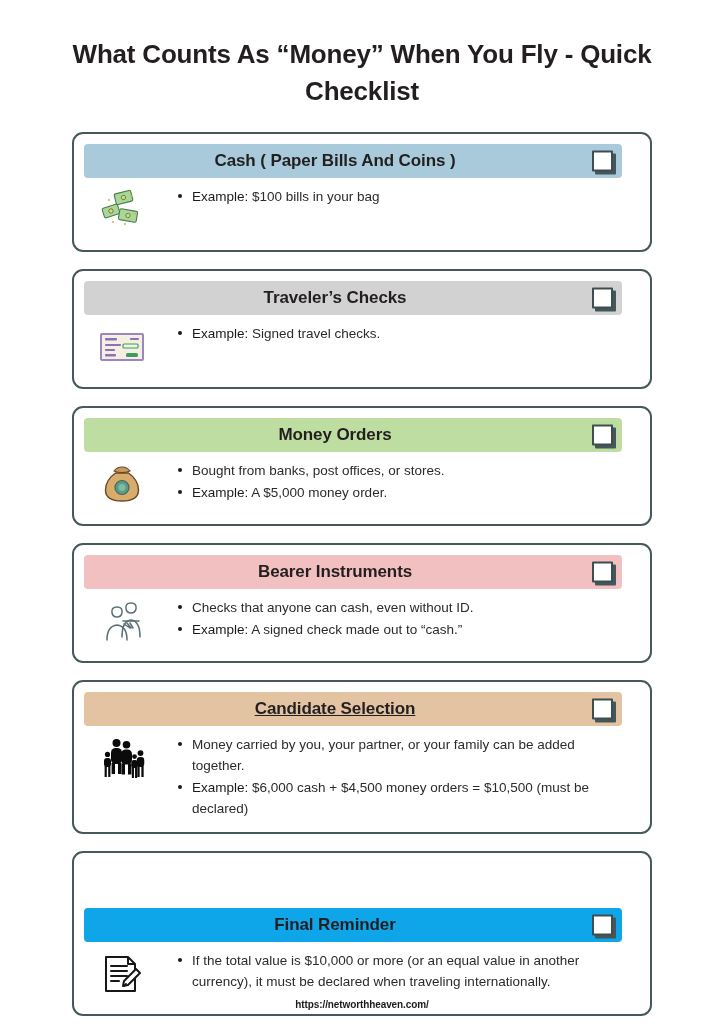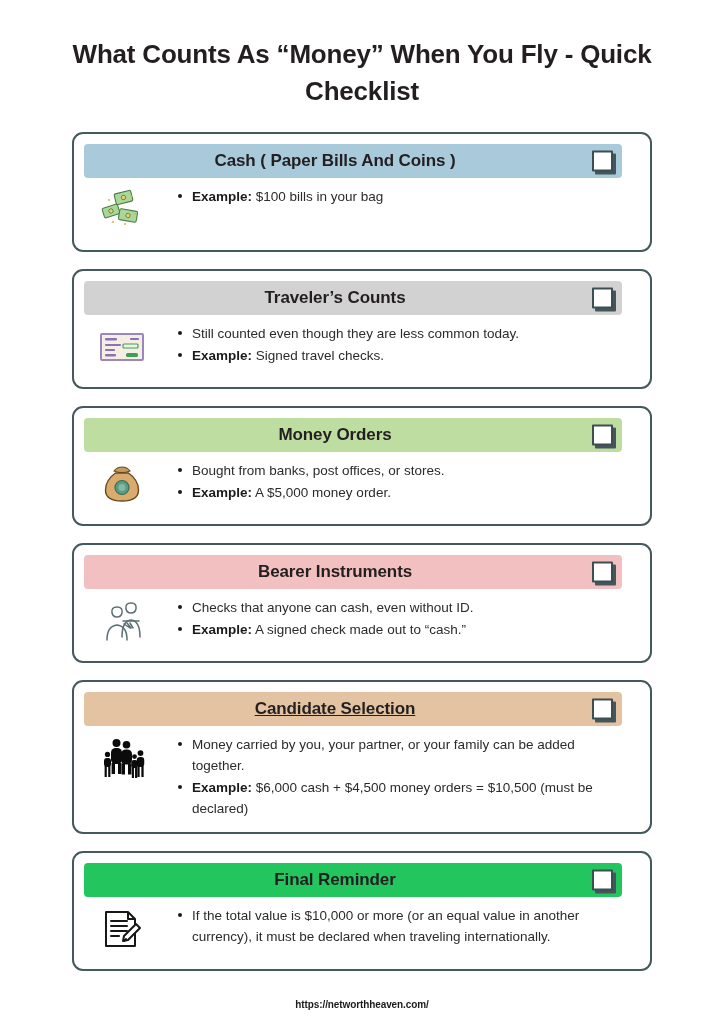--- a/index.html
+++ b/index.html
@@ -127,21 +127,21 @@
     position: absolute;
     left: 0;
     top: 8px;
     width: 4px;
     height: 4px;
     border-radius: 50%;
     background: #1b1b1b;
   }
 
   .lead {
-    font-weight: bold;
+    font-weight: normal;
     color: #1b1b1b;
   }
 
   
   .footer {
     position: absolute;
     left: 0;
     right: 0;
     bottom: 14px;
     text-align: center;
@@ -180,38 +180,37 @@
               <circle cx="26" cy="36" r="1.1" fill="#d7b94a"></circle>
             </svg>
           </div>
           <ul class="bullets">
             <li><span class="lead">Example:</span> <span>$100 bills in your bag</span></li>
           </ul>
         </div>
       </div>
       <div class="card">
         <div class="card-header" style="background: rgb(210, 210, 210);">
-          <span class="card-header-title">Traveler’s Counts</span>
+          <span class="card-header-title">Traveler’s Checks</span>
           <div class="checkbox"></div>
         </div>
         <div class="card-body">
           <div class="card-icon">
             <svg width="46" height="44" viewBox="0 0 46 44">
               <rect x="2" y="9" width="42" height="26" rx="1" fill="#f4efe2" stroke="#9b86bd" stroke-width="2"></rect>
               <rect x="6" y="13" width="12" height="2.4" rx="0.8" fill="#8a72b5"></rect>
               <rect x="6" y="19" width="16" height="2" rx="0.8" fill="#8a72b5"></rect>
               <rect x="6" y="24" width="10" height="2" rx="0.8" fill="#8a72b5"></rect>
               <rect x="6" y="29" width="11" height="2.4" rx="0.8" fill="#8a72b5"></rect>
               <rect x="31" y="13" width="9" height="2" rx="0.8" fill="#8a72b5"></rect>
               <rect x="24" y="19" width="15" height="4" rx="1" fill="#eef6e6" stroke="#3f9d57" stroke-width="1.2"></rect>
               <rect x="27" y="28" width="12" height="4" rx="1.6" fill="#3f9d57"></rect>
             </svg>
           </div>
           <ul class="bullets">
-            <li><span>Still counted even though they are less common today.</span></li>
             <li><span class="lead">Example:</span> <span>Signed travel checks.</span></li>
           </ul>
         </div>
       </div>
       <div class="card">
         <div class="card-header" style="background: rgb(190, 221, 161);">
           <span class="card-header-title">Money Orders</span>
           <div class="checkbox"></div>
         </div>
         <div class="card-body">
@@ -281,21 +280,21 @@
               <rect x="42.35" y="30" width="2.3" height="11" fill="#0b0b0b"></rect>
             </svg>
           </div>
           <ul class="bullets">
             <li><span>Money carried by you, your partner, or your family can be added together.</span></li>
             <li><span class="lead">Example:</span> <span>$6,000 cash + $4,500 money orders = $10,500 (must be declared)</span></li>
           </ul>
         </div>
       </div>
       <div class="card">
-        <div class="card-header" style="background: #22c55e;">
+        <div class="card-header" style="background: #0ea5e9; margin-top: 45px;">
           <span class="card-header-title">Final Reminder</span>
           <div class="checkbox"></div>
         </div>
         <div class="card-body">
           <div class="card-icon">
             <svg width="46" height="44" viewBox="0 0 46 44">
               <path d="M7 5 h22 l7 7 v27 h-29 z" fill="#ffffff" stroke="#171717" stroke-width="2" stroke-linejoin="round"></path>
               <path d="M29 5 v7 h7" fill="none" stroke="#171717" stroke-width="2" stroke-linejoin="round"></path>
               <path d="M12 14 h16" stroke="#171717" stroke-width="2" stroke-linecap="round"></path>
               <path d="M12 19 h16" stroke="#171717" stroke-width="2" stroke-linecap="round"></path>

